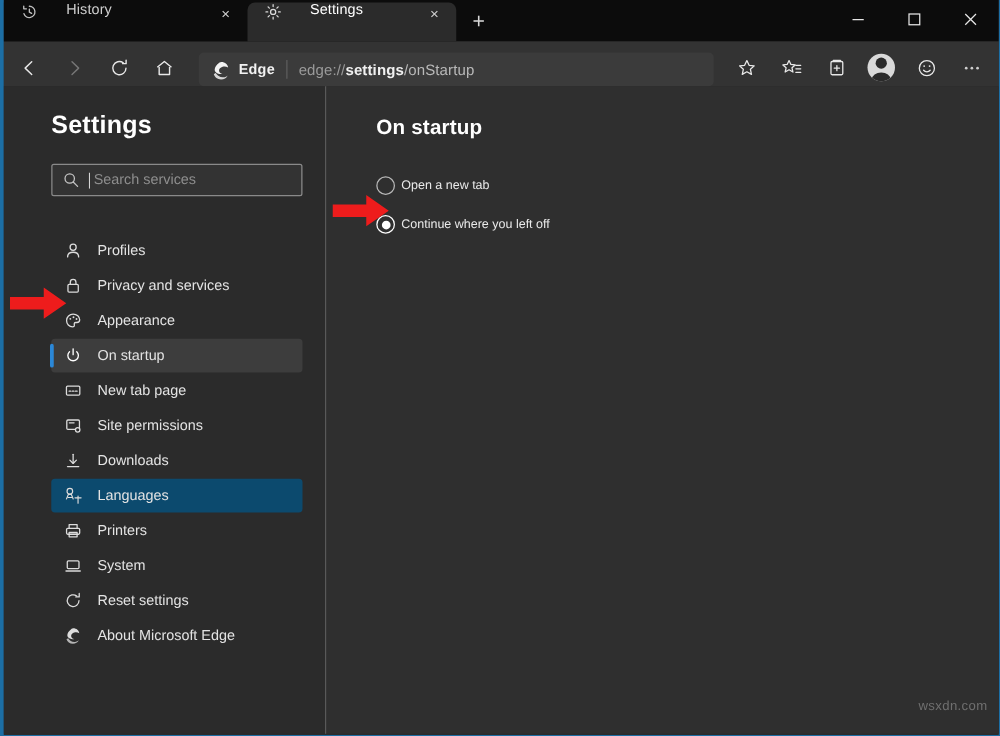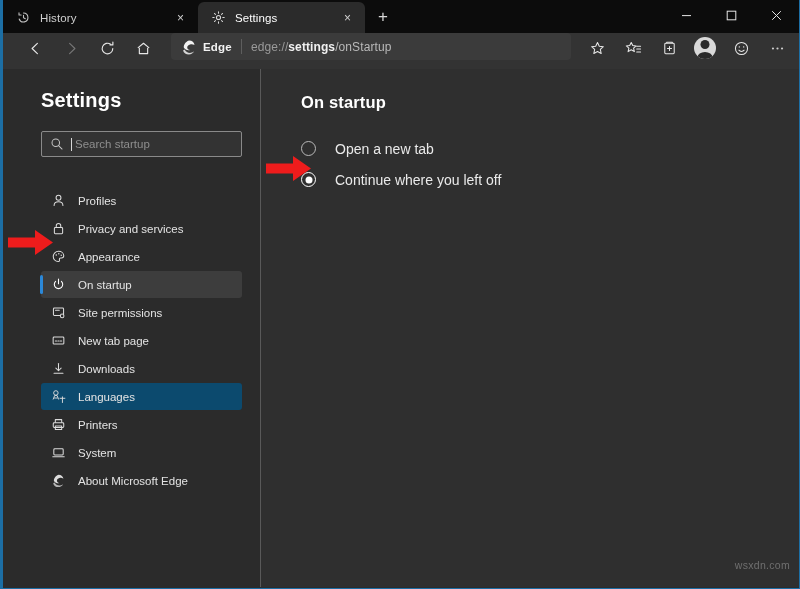--- a/index.html
+++ b/index.html
@@ -24,22 +24,22 @@
     position: relative;
     height: 33px;
     background: #0c0c0c;
     display: flex;
     align-items: flex-end;
   }
   .tab {
     position: relative;
     height: 31px;
     display: flex;
-    align-items: center;
-    gap: 9px;
+    align-items: flex-start;
+    gap: 22px;
     padding: 0 9px 0 13px;
     font-size: 11.5px;
     color: #cfcfcf;
     cursor: default;
     min-width: 0;
   }
   .tab.inactive { width: 195px; background: #0c0c0c; }
   .tab.active {
     width: 167px;
     background: #2b2b2b;
@@ -74,22 +74,22 @@
     width: 45px; height: 31px;
     display: flex; align-items: center; justify-content: center;
     color: #e6e6e6;
   }
 
   
   .toolbar {
     height: 36px;
     background: #333333;
     display: flex;
-    align-items: flex-start;
-    padding: 0 6px 0 16px;
+    align-items: flex-end;
+    padding: 0 6px 0 4px;
     gap: 4px;
   }
   .tb-btn {
     width: 32px; height: 30px;
     display: flex; align-items: center; justify-content: center;
     border-radius: 4px;
     color: #e8e8e8;
     flex: 0 0 auto;
   }
   .tb-btn.dim { color: #767676; }
@@ -225,23 +225,23 @@
   .main-title {
     font-size: 16.5px;
     color: #ffffff;
     font-weight: bold;
     letter-spacing: .15px;
   }
   .radiogroup { margin-top: 21px; }
   .radio-row {
     display: flex;
     align-items: center;
-    gap: 19px;
+    gap: 5px;
     height: 31px;
-    font-size: 14px;
+    font-size: 10px;
     color: #eaeaea;
   }
   .radio {
     width: 15px; height: 15px;
     flex: 0 0 15px;
     border-radius: 50%;
     border: 1.5px solid #b9b9b9;
     background: transparent;
     position: relative;
   }
@@ -406,21 +406,21 @@
       <div class="settings-title">Settings</div>
 
       <div class="searchwrap">
         <div class="searchbox">
           <svg width="14" height="14" viewBox="0 0 16 16" fill="none" stroke="#c6c6c6" stroke-width="1.15">
             <circle cx="6.6" cy="6.6" r="4.3"></circle>
               <path d="M9.8 9.8l4 4" stroke-linecap="round"></path>
           </svg>
           <span class="search-input-fake">
               <span class="caret"></span>
-              <span>Search startup</span>
+              <span>Search services</span>
             </span>
         </div>
       </div>
 
       <div class="navlist">
 
         <div class="navitem">
           <span class="ni-ico">
             <svg width="15" height="15" viewBox="0 0 16 16" fill="none" stroke="#dcdcdc" stroke-width="1.1">
               <circle cx="8" cy="5.1" r="2.6"></circle>
@@ -458,36 +458,36 @@
               <path d="M4.9 4.6a4.5 4.5 0 1 0 6.2 0"></path>
                 <path d="M8 2.2v5"></path>
             </svg>
           </span>
           <span>On startup</span>
         </div>
 
         <div class="navitem">
           <span class="ni-ico">
             <svg width="15" height="15" viewBox="0 0 16 16" fill="none" stroke="#dcdcdc" stroke-width="1.1">
+              <rect x="2.3" y="4.2" width="11.4" height="7.6" rx="1"></rect>
+              <path d="M4.6 8.5h1.4M7.3 8.5h1.4M10 8.5h1.4" stroke-linecap="round"></path>
+            </svg>
+          </span>
+          <span>New tab page</span>
+        </div>
+
+        <div class="navitem">
+          <span class="ni-ico">
+            <svg width="15" height="15" viewBox="0 0 16 16" fill="none" stroke="#dcdcdc" stroke-width="1.1">
               <rect x="2.6" y="3.2" width="10.8" height="8" rx="1"></rect>
               <path d="M4.8 5.6h4" stroke-linecap="round"></path>
               <circle cx="11.9" cy="11.6" r="1.9" fill="#2b2b2b"></circle>
             </svg>
           </span>
           <span>Site permissions</span>
-        </div>
-
-        <div class="navitem">
-          <span class="ni-ico">
-            <svg width="15" height="15" viewBox="0 0 16 16" fill="none" stroke="#dcdcdc" stroke-width="1.1">
-              <rect x="2.3" y="4.2" width="11.4" height="7.6" rx="1"></rect>
-              <path d="M4.6 8.5h1.4M7.3 8.5h1.4M10 8.5h1.4" stroke-linecap="round"></path>
-            </svg>
-          </span>
-          <span>New tab page</span>
         </div>
 
         <div class="navitem">
           <span class="ni-ico">
             <svg width="15" height="15" viewBox="0 0 16 16" fill="none" stroke="#dcdcdc" stroke-width="1.1" stroke-linecap="round">
               <path d="M8 2.6v7.6"></path>
                 <path d="M5.2 7.6L8 10.4l2.8-2.8" stroke-linejoin="round"></path>
                 <path d="M3.2 13.1h9.6"></path>
             </svg>
           </span>
@@ -520,20 +520,29 @@
         <div class="navitem">
           <span class="ni-ico">
             <svg width="15" height="15" viewBox="0 0 16 16" fill="none" stroke="#dcdcdc" stroke-width="1.1" stroke-linejoin="round">
               <rect x="3" y="4" width="10" height="6.6" rx="1"></rect>
               <path d="M1.9 12.6h12.2" stroke-linecap="round"></path>
             </svg>
           </span>
           <span>System</span>
         </div>
 
+        <div class="navitem">
+          <span class="ni-ico">
+            <svg width="15" height="15" viewBox="0 0 16 16" fill="none" stroke="#dcdcdc" stroke-width="1.1" stroke-linecap="round">
+              <path d="M13 8a5 5 0 1 1-1.9-3.9"></path>
+                <path d="M13.2 1.9v2.9h-2.9" stroke-linejoin="round"></path>
+            </svg>
+          </span>
+          <span>Reset settings</span>
+        </div>
 
         <div class="navitem">
           <span class="ni-ico">
             <svg width="15" height="15" viewBox="0 0 18 18">
               <path d="M9 2c3.4 0 5.6 2.2 5.9 4.8-1.5-1-3.3-1.2-4.8-.7-1.9.6-3 1.9-3 3.2 0 1.5 1.2 2.6 3 2.9-2.3.6-4.8-.2-6.1-1.9-1.4-1.9.3-5.4 2.3-6.8A6.1 6.1 0 0 1 9 2z" fill="#dcdcdc"></path>
               <path d="M4.3 11.5c1.3 2.4 3.8 3.9 6.6 3.6 1.5-.2 2.7-.8 3.6-1.6-1 2.1-3.2 3.4-5.7 3.4-3 0-5.4-1.8-6.2-4.4.5-.4 1.1-.8 1.7-1z" fill="#b4b4b4"></path>
             </svg>
           </span>
           <span>About Microsoft Edge</span>
         </div>

